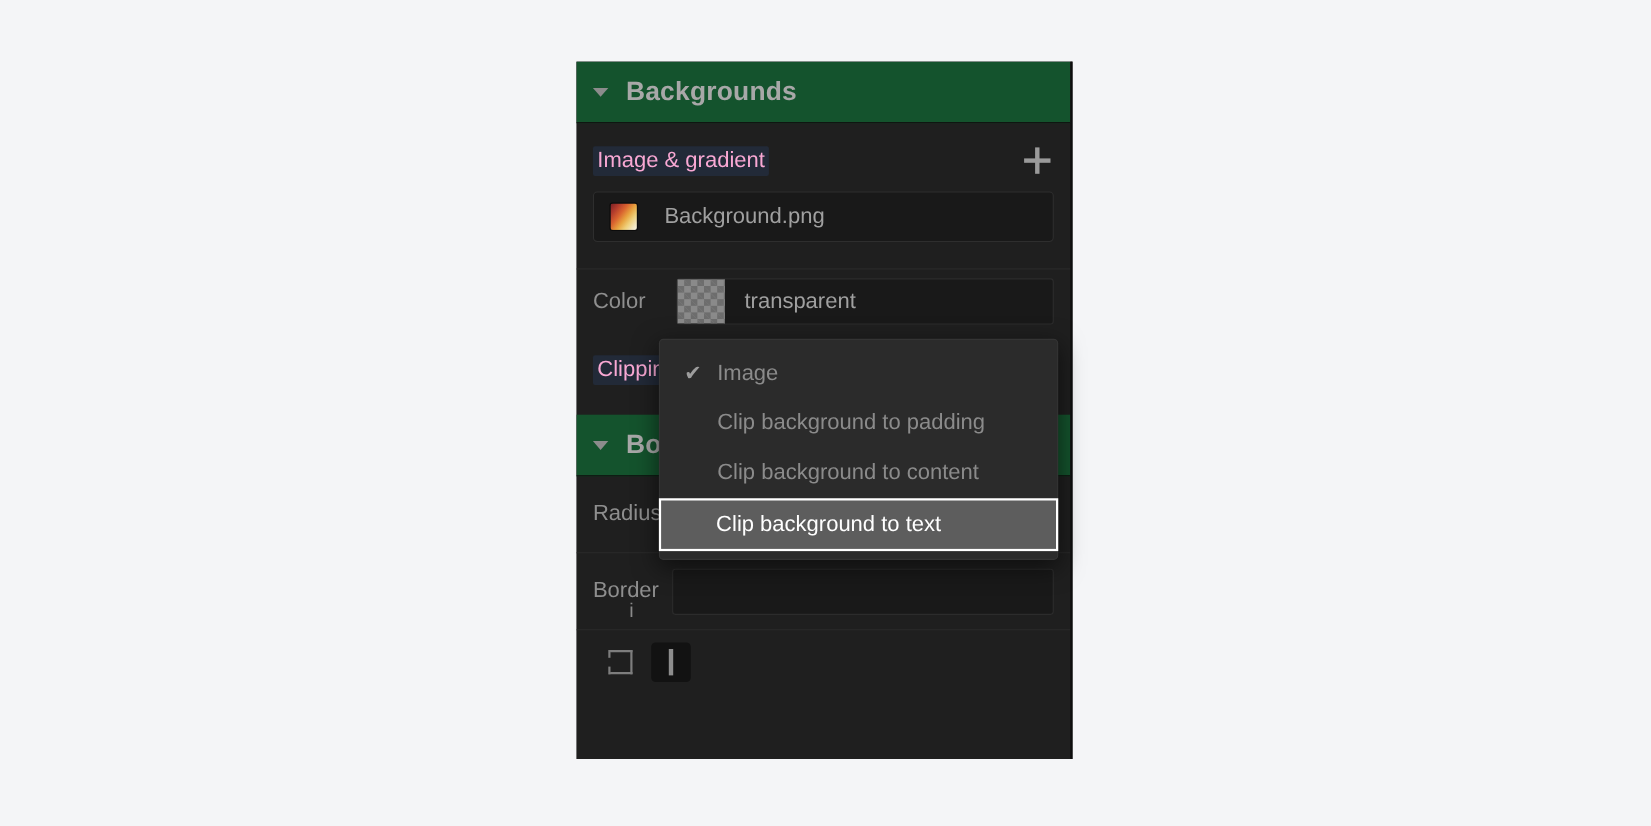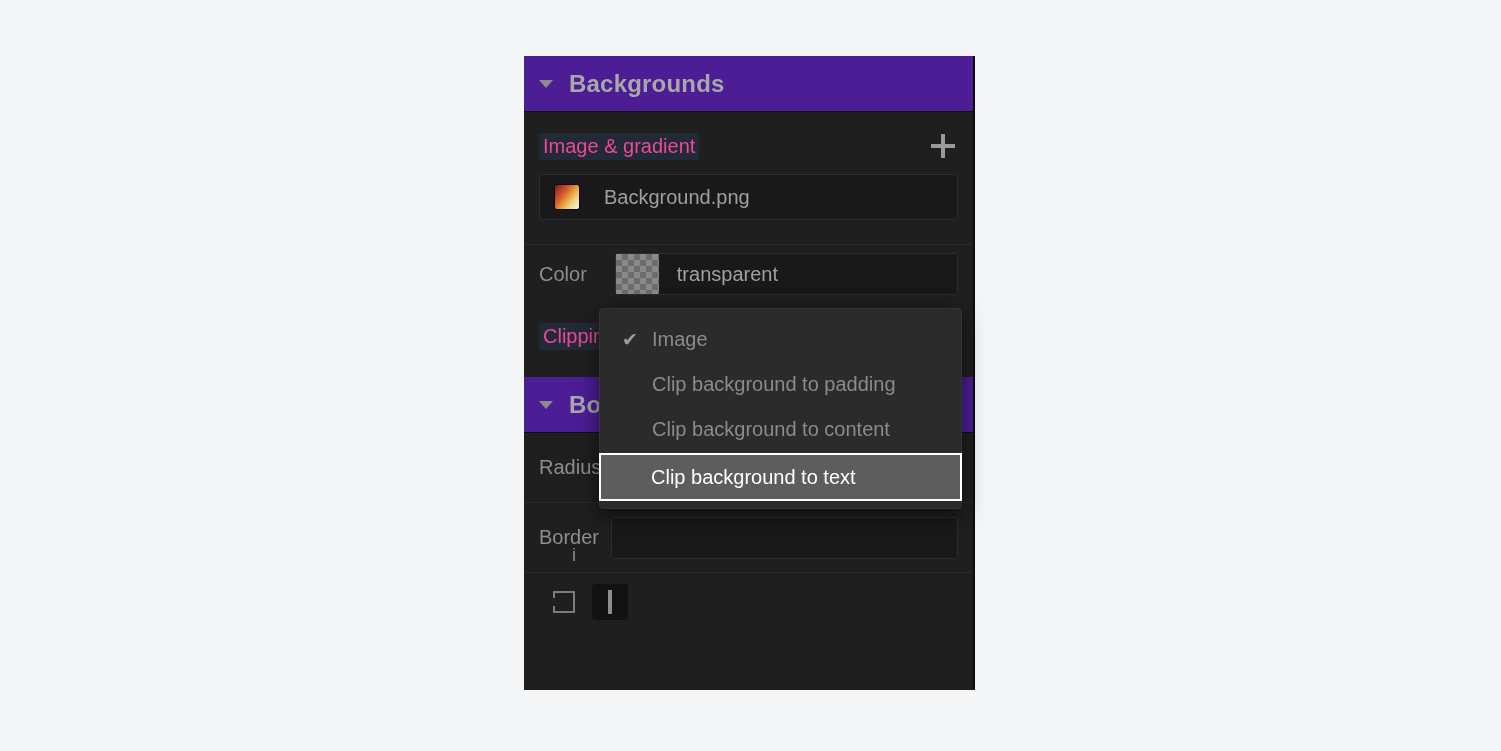--- a/index.html
+++ b/index.html
@@ -27,21 +27,21 @@
     width: 451px;
     height: 634px;
     background: #1f1f1f;
     border-right: 2px solid #0d0d0d;
     overflow: hidden;
   }
 
   
   .section-header {
     height: 56px;
-    background: #4c1d95;
+    background: #14532d;
     display: flex;
     align-items: center;
     padding-left: 15px;
     border-bottom: 1px solid #0f0f0f;
   }
   .tri {
     width: 0; height: 0;
     border-left: 7px solid transparent;
     border-right: 7px solid transparent;
     border-top: 8px solid #8c8c8c;
@@ -60,21 +60,21 @@
     display: flex;
     align-items: center;
     padding: 0 15px;
   }
   .row-label {
     color: #8e8e8e;
     font-size: 20px;
     white-space: nowrap;
   }
   .label-hl {
-    color: #ec4899;
+    color: #f9a8d4;
     background: #222a38;
     padding: 2px 4px;
     border-radius: 2px;
   }
 
   
   #image-gradient-row {
     height: 48px;
     justify-content: space-between;
     margin-top: 10px;

